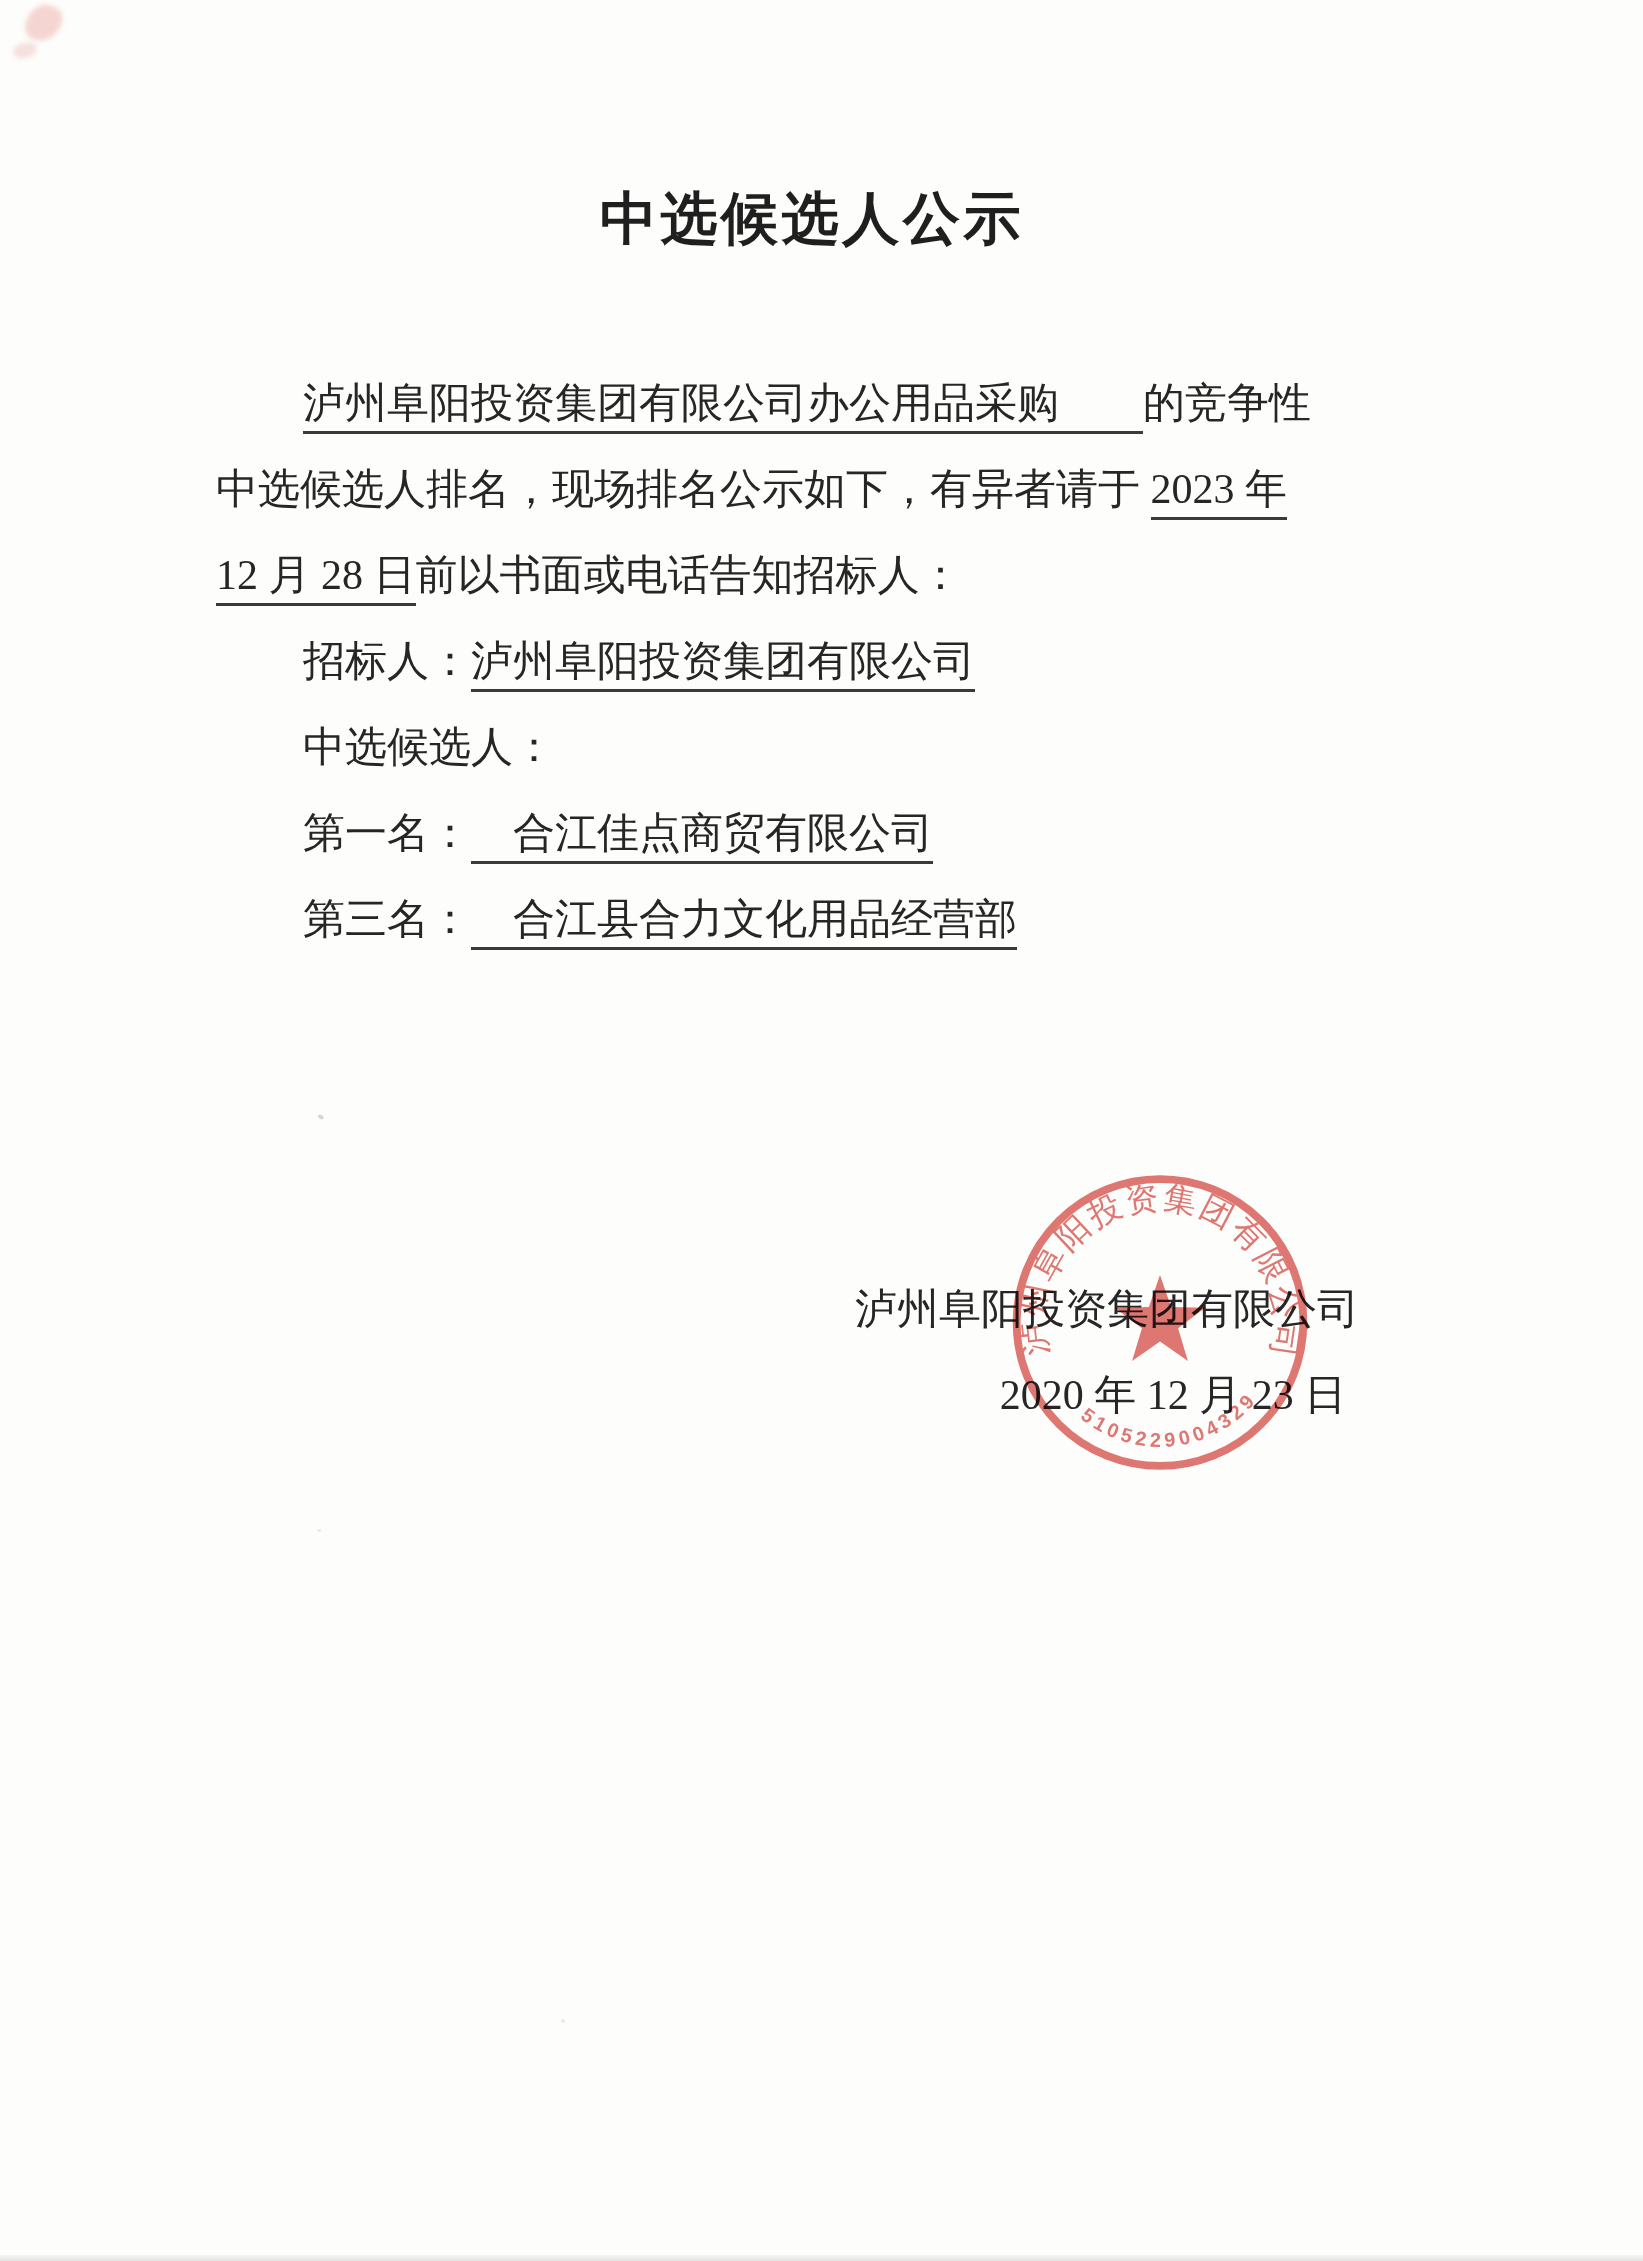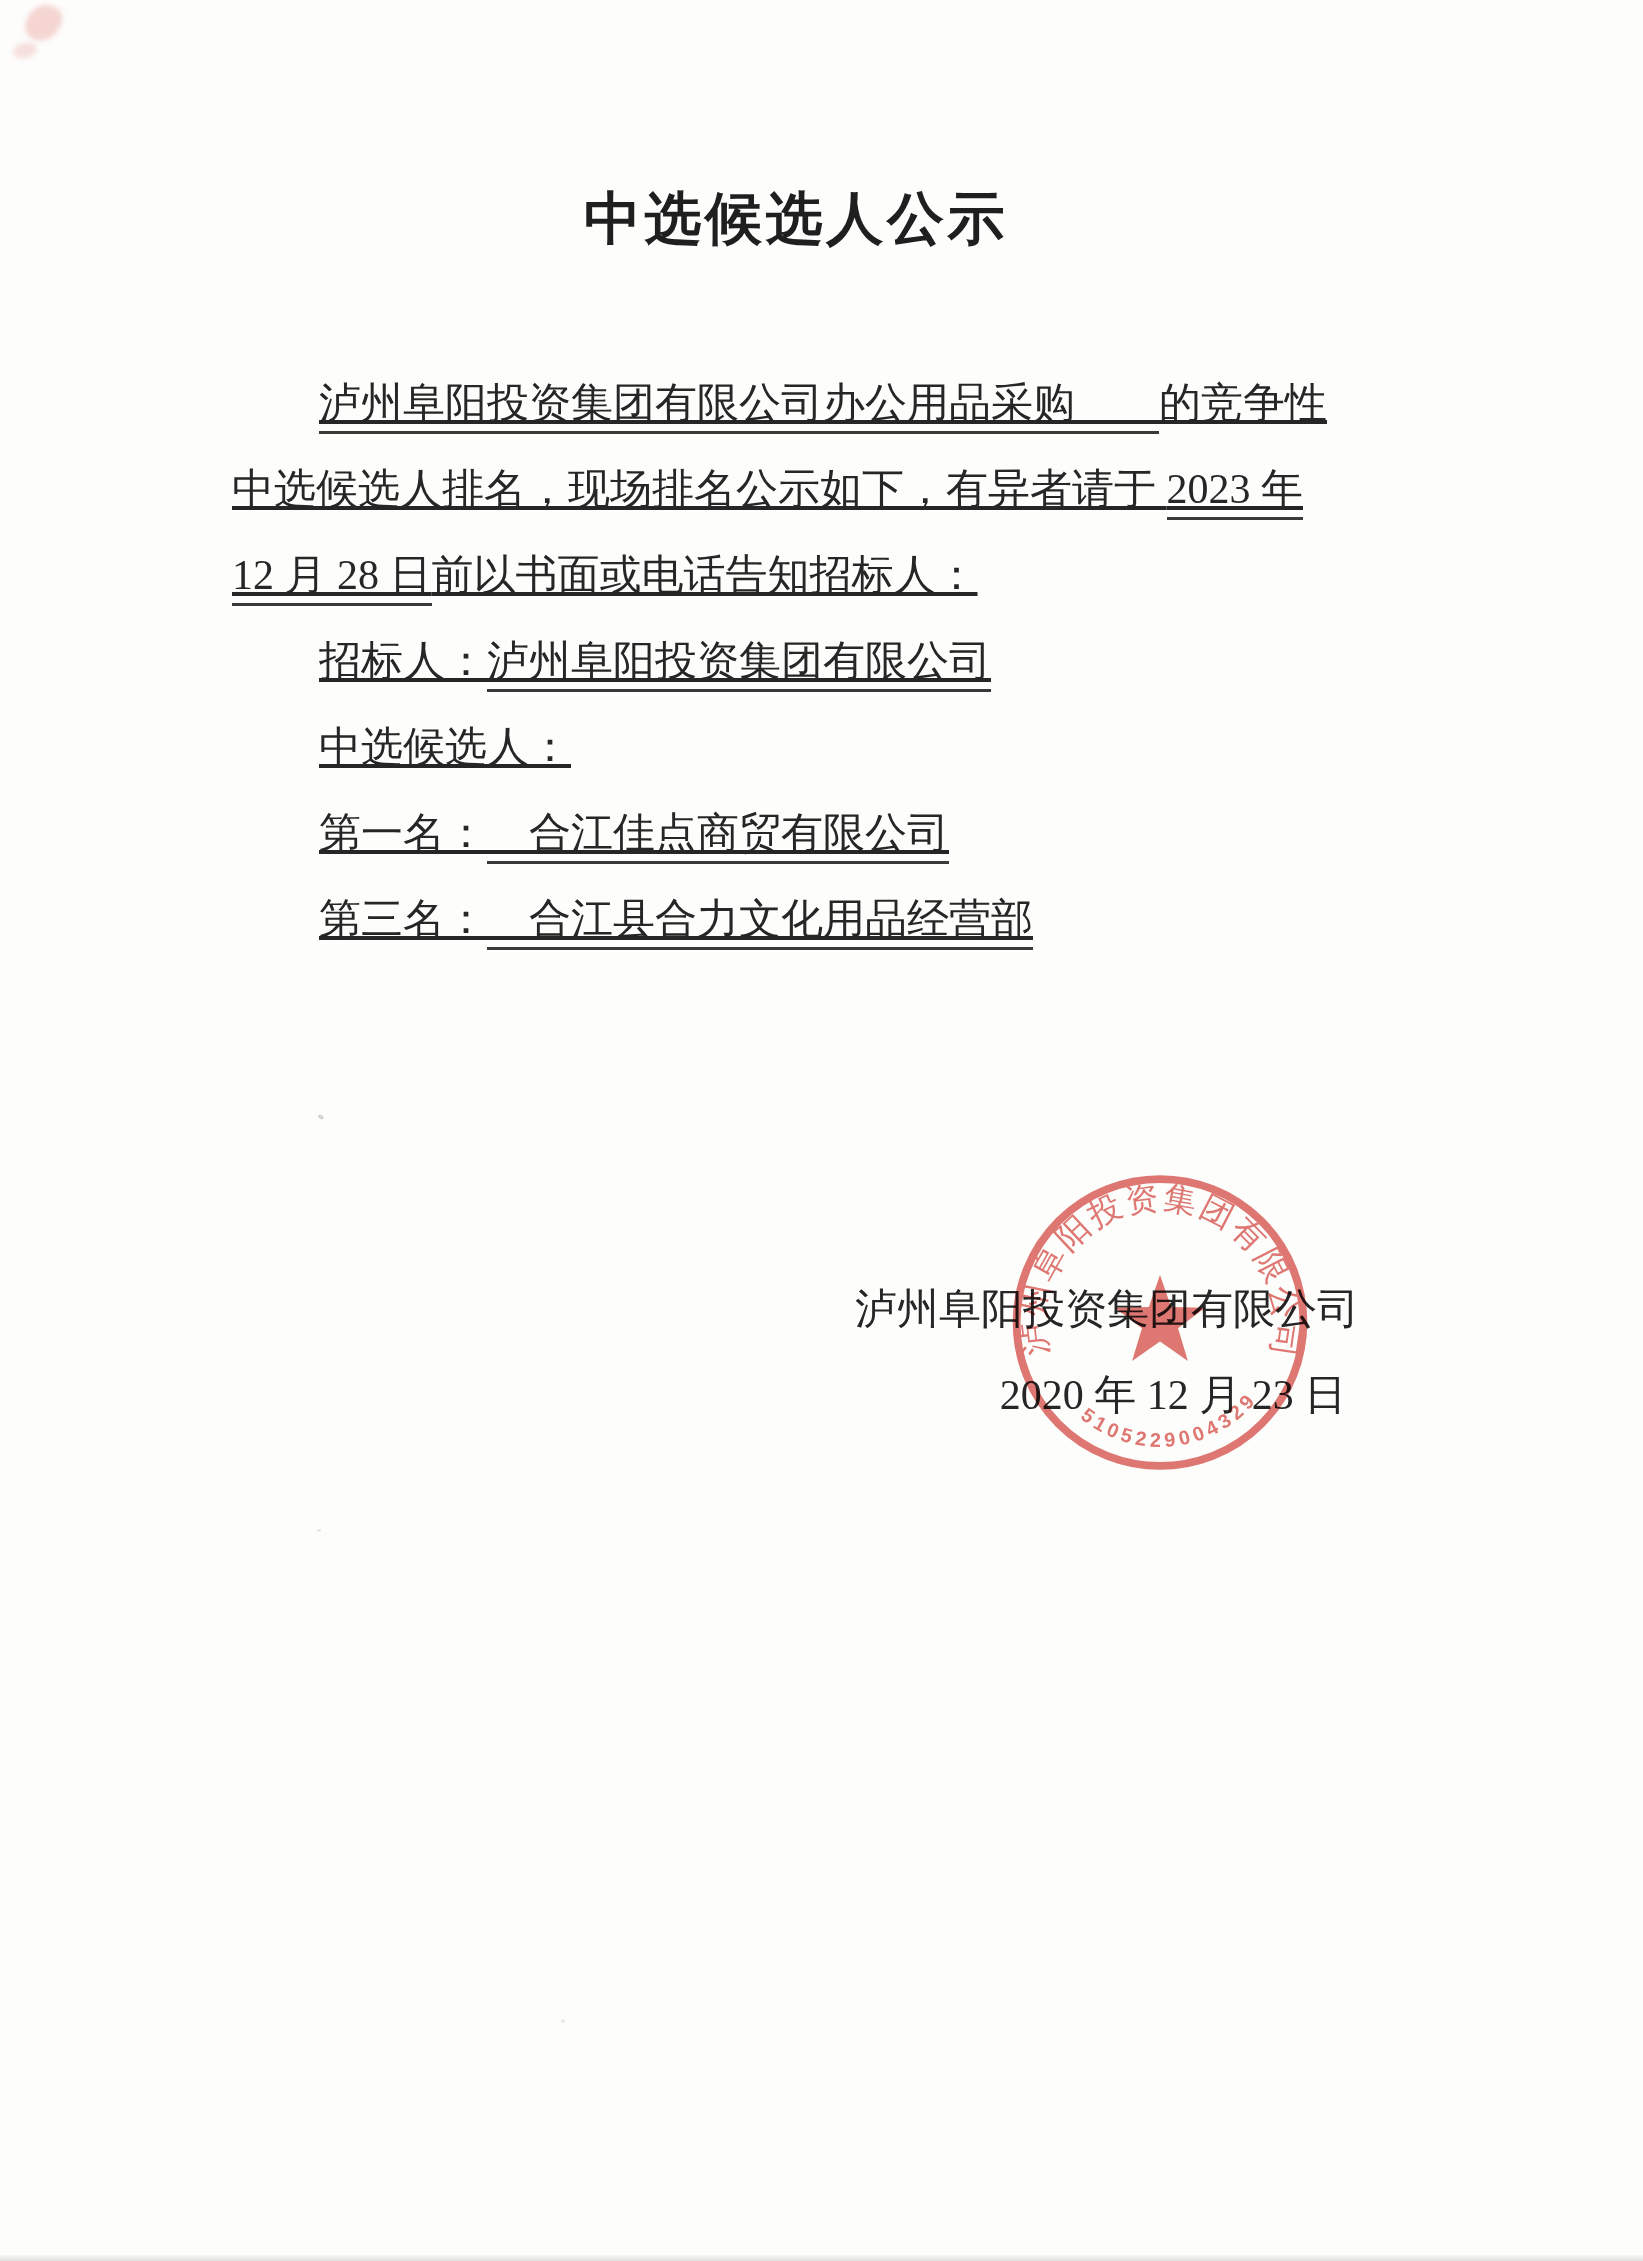--- a/index.html
+++ b/index.html
@@ -6,34 +6,33 @@
   .page{
     position:relative;
     width:1644px;height:2262px;
     background:#fdfdfb;
     overflow:hidden;
     font-family:"Liberation Serif","DejaVu Serif",serif;
     color:#262626;
   }
   .title{
     position:absolute;
-    left:0; top:181px; width:1592px;
+    left:16px; top:181px; width:1592px;
     margin:0;
     text-align:center;
     font-size:57px;
     font-weight:bold;
     letter-spacing:3.6px;
     color:#1f1f1f;
   }
   .content{
     position:absolute;
-    left:232px; top:360px; width:1131px;
+    left:216px; top:360px; width:1131px;
     font-size:42px;
     line-height:86px;
-    text-decoration:underline;
   }
   .line{white-space:nowrap; height:86px;}
   .ind{padding-left:87px;}
   .u{border-bottom:3.6px solid #3a3a3a; padding-bottom:5.4px;}
   .signature{
     position:absolute;
     top:1266px; right:285px;
     font-size:42px;
     line-height:86px;
     text-align:right;

